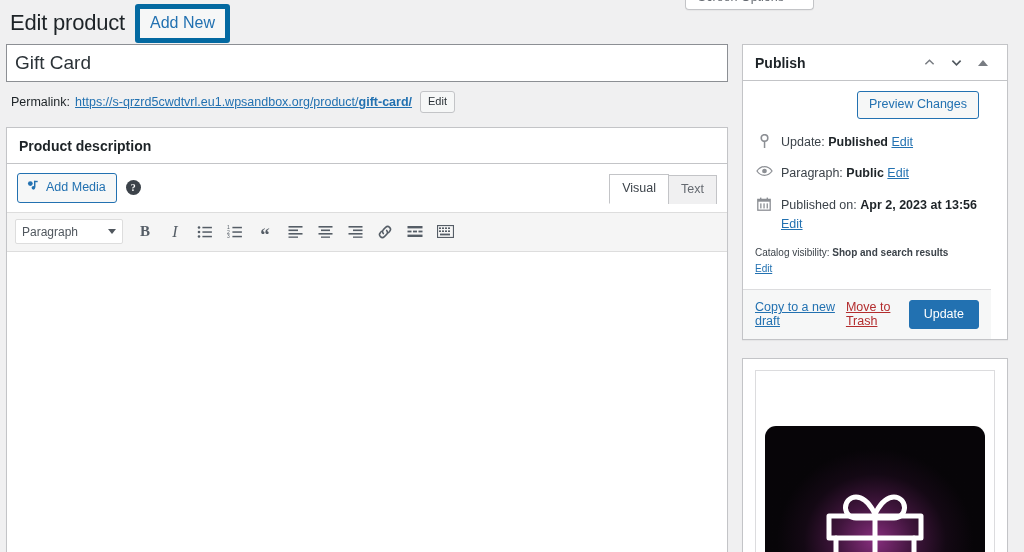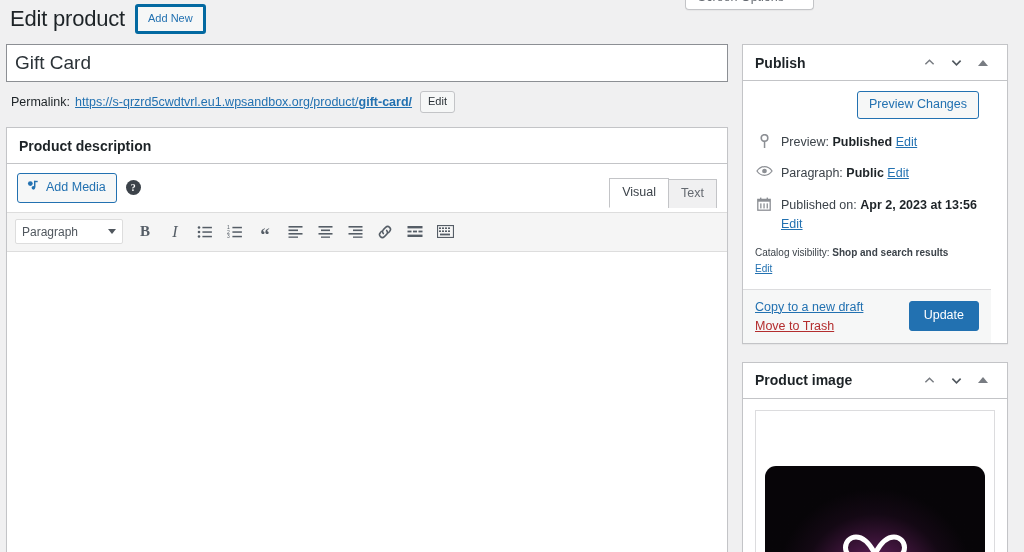--- a/index.html
+++ b/index.html
@@ -30,24 +30,24 @@
   .page-header {
     position: absolute; top: 4px; left: 10px;
     display: flex; align-items: center; gap: 10px;
   }
   .page-title {
     font-size: 22px; font-weight: 400; color: #1d2327;
     line-height: 1.3; letter-spacing: -0.2px;
   }
   .add-new-btn {
     display: inline-block;
-    font-size: 11px; line-height: 1;
+    font-size: 16px; line-height: 1;
     padding: 6px 10px 7px;
     background: #f6f7f7; color: #2271b1;
-    border: 3px solid #0369a1; border-radius: 3px;
+    border: 5px solid #0369a1; border-radius: 3px;
     cursor: pointer; white-space: nowrap;
   }
 
   
   .col-main { position: absolute; left: 6px; top: 44px; width: 722px; }
   .col-side { position: absolute; left: 742px; top: 44px; width: 266px; }
 
   
   .title-input {
     width: 100%; height: 38px;
@@ -100,21 +100,21 @@
   .tri-toggle {
     width: 0; height: 0;
     border-left: 5px solid transparent;
     border-right: 5px solid transparent;
     border-bottom: 6px solid #787c82;
   }
 
   
   .editor-body { padding: 0; }
   .media-bar {
-    display: flex; align-items: center; justify-content: space-between;
+    display: flex; align-items: flex-start; justify-content: space-between;
     padding: 9px 10px 0 10px; background: #fff;
     position: relative; min-height: 44px;
   }
   .media-left { display: flex; align-items: center; gap: 9px; padding-bottom: 9px;}
   .add-media-btn {
     display: inline-flex; align-items: center; gap: 6px;
     padding: 5px 10px 6px 8px;
     background: #f6f7f7; color: #2271b1;
     border: 1px solid #2271b1; border-radius: 3px;
     font-size: 12.5px; line-height: 1; cursor: pointer;
@@ -193,21 +193,21 @@
     color: #2271b1; text-decoration: underline; cursor: pointer;
   }
   .catalog-row {
     padding: 2px 12px 12px; font-size: 10px; line-height: 1.6;
   }
   .major-pub {
     display: flex; align-items: center; justify-content: space-between;
     border-top: 1px solid #dcdcde; background: #f6f7f7;
     padding: 10px 12px;
   }
-  .pub-links { display: flex; flex-direction: column; gap: 5px; font-size: 12.5px; }
+  .pub-links { display: flex; flex-direction: row; gap: 5px; font-size: 12.5px; }
   .link-red { color: #b32d2e; text-decoration: underline; cursor: pointer; }
   .btn-primary {
     display: inline-block; padding: 7px 14px 8px;
     font-size: 12.5px; line-height: 1;
     background: #2271b1; color: #fff;
     border: 1px solid #2271b1; border-radius: 3px;
     cursor: pointer; font-weight: 400;
   }
 
   
@@ -413,21 +413,21 @@
         </div>
 
         <div class="misc-row">
           <span class="icon-slot">
             <svg width="11" height="15" viewBox="0 0 11 15">
               <circle cx="5.5" cy="4" r="3.3" fill="none" stroke="#8c8f94" stroke-width="1.6"></circle>
               <rect x="4.8" y="6.8" width="1.5" height="7.2" fill="#8c8f94"></rect>
             </svg>
           </span>
           <span>
-            <span>Preview:</span>
+            <span>Update:</span>
             <b>Published</b>
             <span class="link-blue">Edit</span>
           </span>
         </div>
 
         <div class="misc-row">
           <span class="icon-slot">
             <svg width="17" height="12" viewBox="0 0 18 12">
               <path d="M1 6s3.2-4.6 8-4.6S17 6 17 6s-3.2 4.6-8 4.6S1 6 1 6z" fill="none" stroke="#8c8f94" stroke-width="1.3"></path>
               <circle cx="9" cy="6" r="2.5" fill="#8c8f94"></circle>
@@ -469,38 +469,20 @@
           <span class="pub-links">
             <span class="link-blue">Copy to a new draft</span>
             <span class="link-red">Move to Trash</span>
           </span>
           <span class="btn-primary">Update</span>
         </div>
       </div>
     </div>
 
     <div class="postbox">
-      <div class="postbox-header">
-        <span class="postbox-title">Product image</span>
-        <span class="postbox-actions">
-          <span class="hndl-btn">
-            <svg class="chev" viewBox="0 0 12 12">
-                <path d="M1.5 8L6 3.5 10.5 8" stroke="#787c82" stroke-width="1.6" fill="none"></path>
-              </svg>
-          </span>
-          <span class="hndl-btn">
-            <svg class="chev" viewBox="0 0 12 12">
-                <path d="M1.5 4L6 8.5 10.5 4" stroke="#50575e" stroke-width="1.8" fill="none"></path>
-              </svg>
-          </span>
-          <span class="hndl-btn">
-            <span class="tri-toggle"></span>
-          </span>
-        </span>
-      </div>
       <div class="prodimg-inner">
         <div class="thumb-frame">
           <div class="giftcard">
             <svg class="gift-svg" width="120" height="104" viewBox="0 0 120 104">
               <g fill="none" stroke="#ffffff" stroke-width="5" stroke-linejoin="round" stroke-linecap="round">
                 <path d="M60 30c-6-12-12-17-19-17a10.5 10.5 0 0 0 0 21h19z"></path>
                 <path d="M60 30c6-12 12-17 19-17a10.5 10.5 0 0 1 0 21H60z"></path>
                 <rect x="14" y="32" width="92" height="22"></rect>
                 <path d="M21 54v44h78V54"></path>
                 <path d="M60 32v66"></path>

